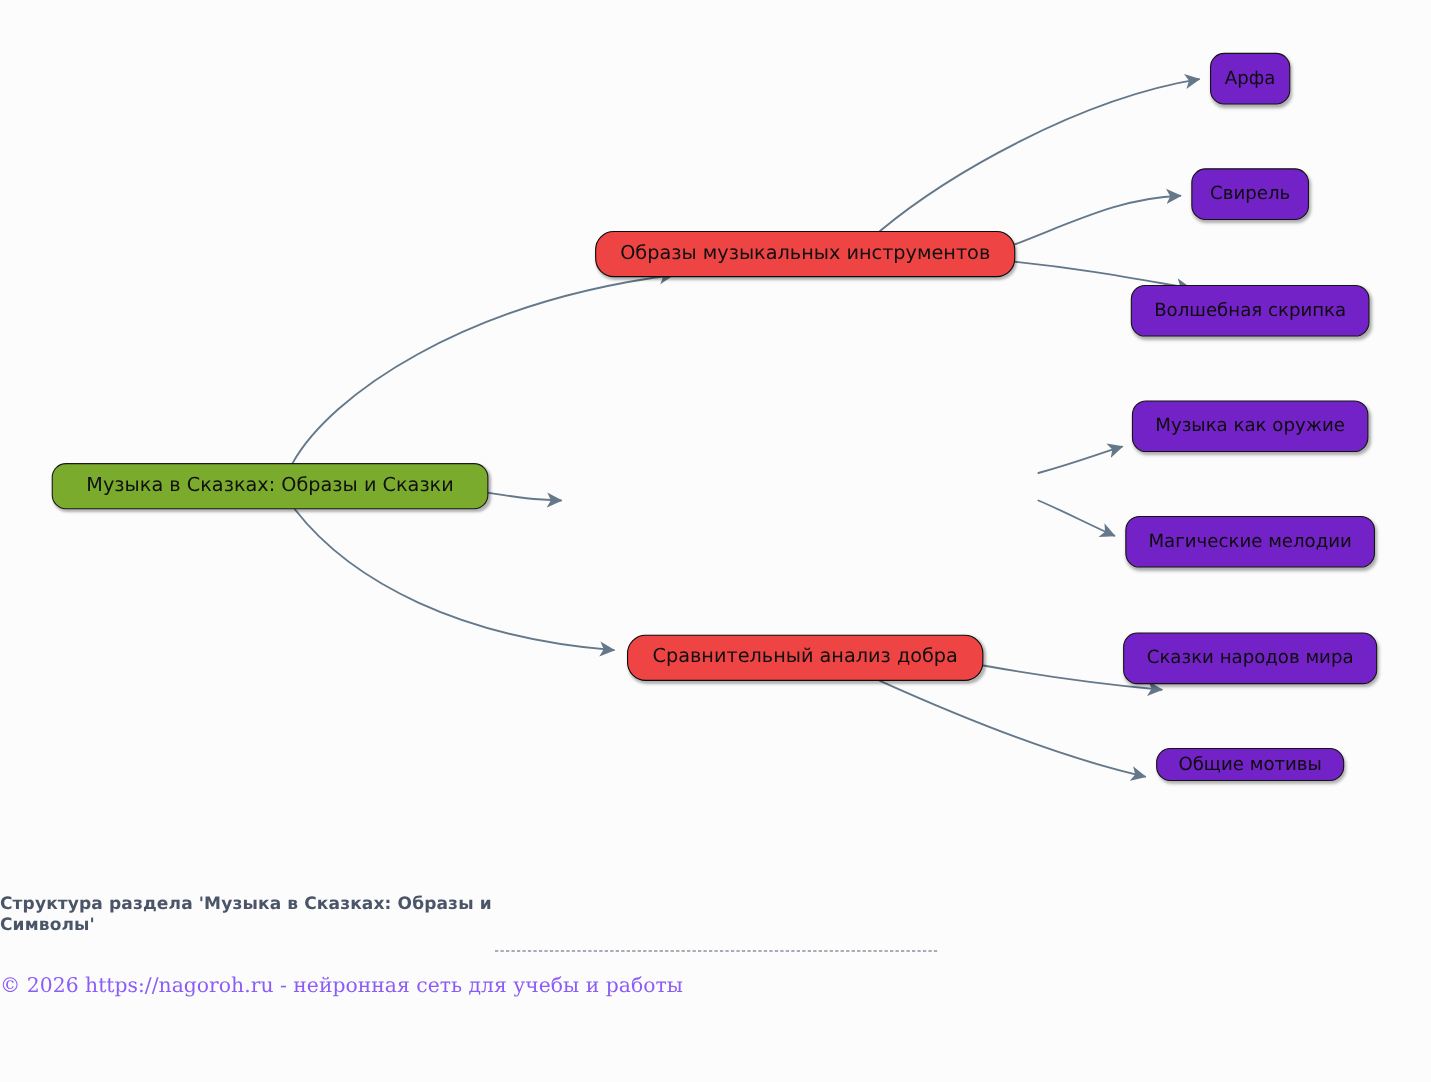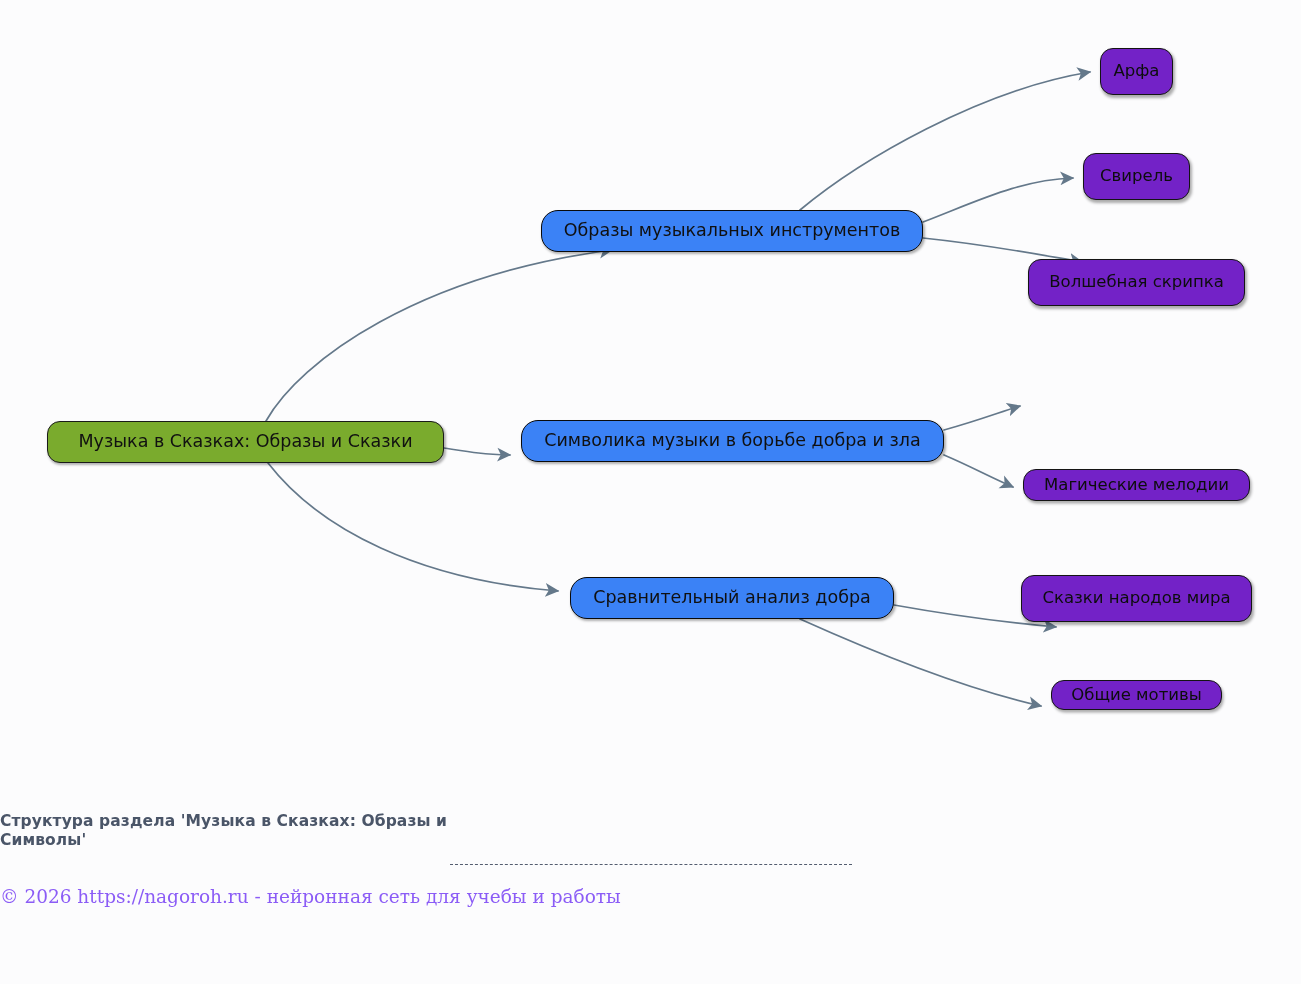--- a/index.html
+++ b/index.html
@@ -35,21 +35,21 @@
   }
   .node-root {
     background: #7aab2d;
     border: 1.4px solid #1a1a1a;
     border-radius: 13px;
     color: #111111;
     font-size: 17.5px;
     box-shadow: 1.5px 2px 2.5px rgba(0,0,0,0.30);
   }
   .node-branch {
-    background: #3b82f6;
+    background: #ef4444;
     border: 1.5px solid #0a0a0a;
     border-radius: 17px;
     color: #101010;
     font-size: 17.5px;
     box-shadow: 1.5px 2px 2.5px rgba(0,0,0,0.30);
   }
   .node-leaf {
     background: #7322c7;
     border: 1.4px solid #141414;
     border-radius: 13px;
@@ -113,37 +113,37 @@
       </g>
   </svg>
 
   <div class="node node-root" id="node-root" style="left: 47px; top: 421px; width: 397px; height: 42px;">
     <span>Музыка в Сказках: Образы и Сказки</span>
   </div>
 
   <div class="node node-branch" id="node-branch-0" style="left: 541px; top: 210px; width: 382px; height: 42px;">
     <span>Образы музыкальных инструментов</span>
   </div>
-  <div class="node node-branch" id="node-branch-1" style="left: 521px; top: 420px; width: 423px; height: 42px;">
-    <span>Символика музыки в борьбе добра и зла</span>
-  </div>
   <div class="node node-branch" id="node-branch-2" style="left: 570px; top: 577px; width: 324px; height: 42px;">
     <span>Сравнительный анализ добра</span>
   </div>
 
   <div class="node node-leaf" id="node-leaf-0" style="left: 1100px; top: 48px; width: 73px; height: 47px;">
     <span>Арфа</span>
   </div>
   <div class="node node-leaf" id="node-leaf-1" style="left: 1083px; top: 153px; width: 107px; height: 47px;">
     <span>Свирель</span>
   </div>
   <div class="node node-leaf" id="node-leaf-2" style="left: 1028px; top: 259px; width: 217px; height: 47px;">
     <span>Волшебная скрипка</span>
   </div>
-  <div class="node node-leaf" id="node-leaf-4" style="left: 1023px; top: 469px; width: 227px; height: 32px;">
+  <div class="node node-leaf" id="node-leaf-3" style="left: 1029px; top: 364px; width: 215px; height: 47px;">
+    <span>Музыка как оружие</span>
+  </div>
+  <div class="node node-leaf" id="node-leaf-4" style="left: 1023px; top: 469px; width: 227px; height: 47px;">
     <span>Магические мелодии</span>
   </div>
   <div class="node node-leaf" id="node-leaf-5" style="left: 1021px; top: 575px; width: 231px; height: 47px;">
     <span>Сказки народов мира</span>
   </div>
   <div class="node node-leaf" id="node-leaf-6" style="left: 1051px; top: 680px; width: 171px; height: 30px;">
     <span>Общие мотивы</span>
   </div>
 
   <div class="footer" id="footer-title">

